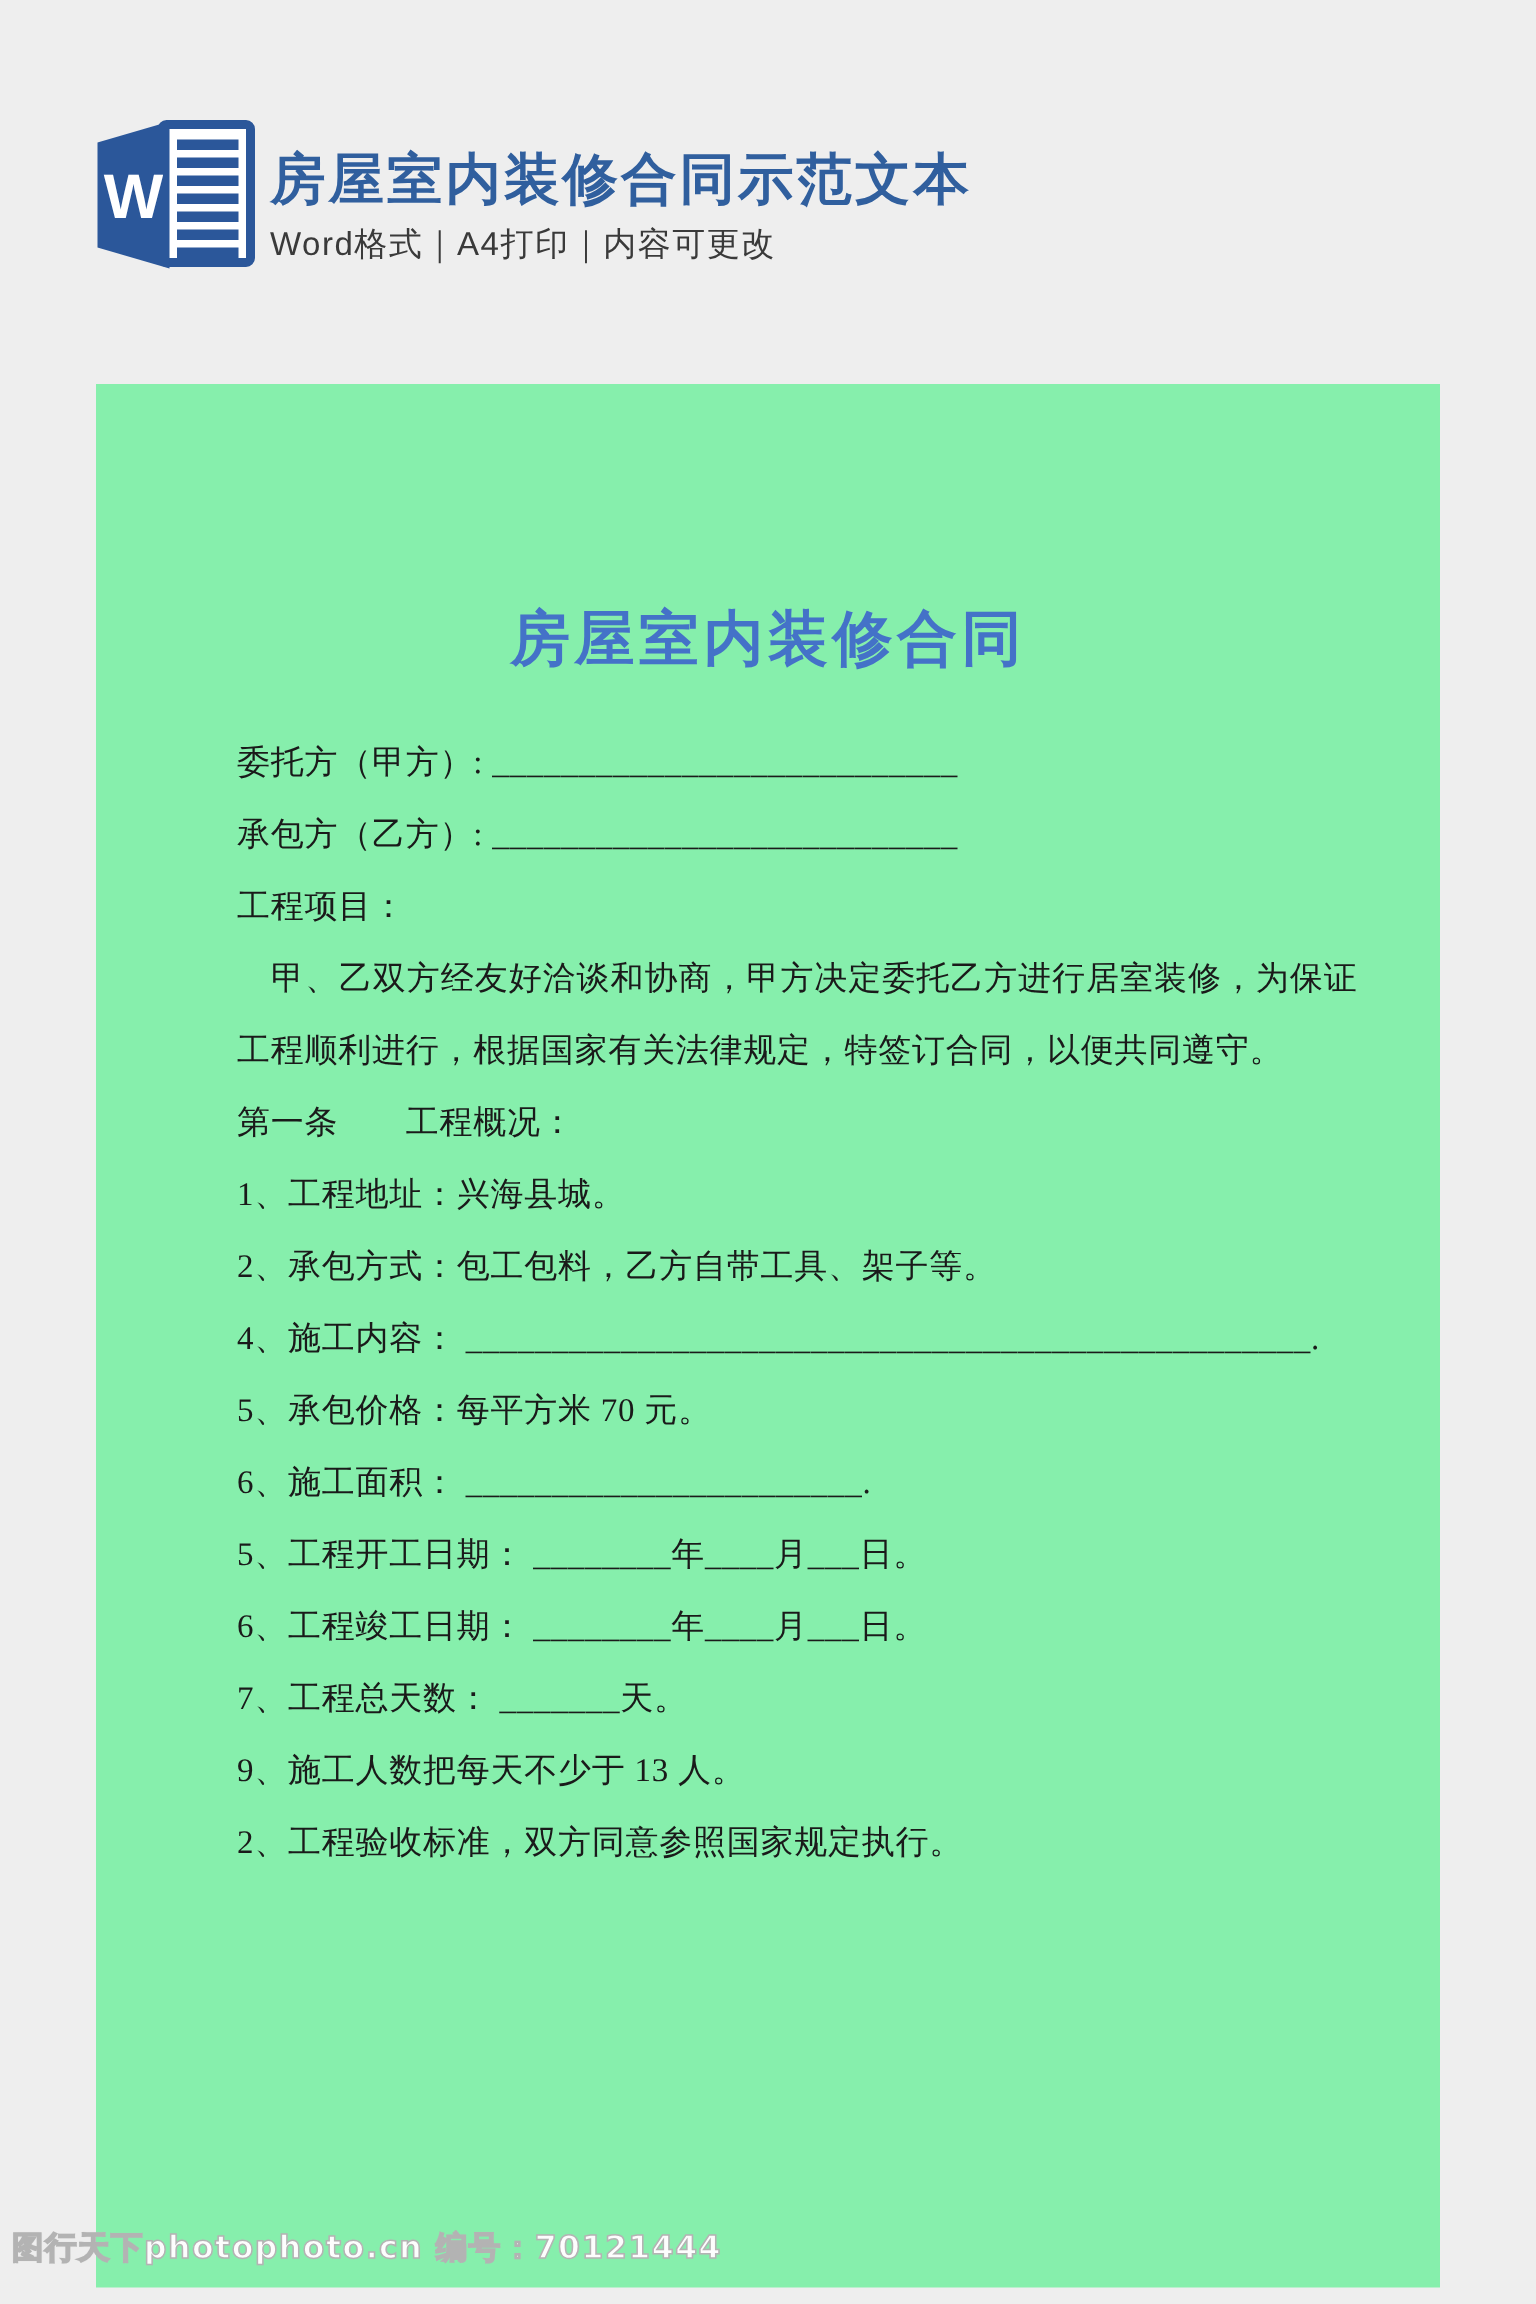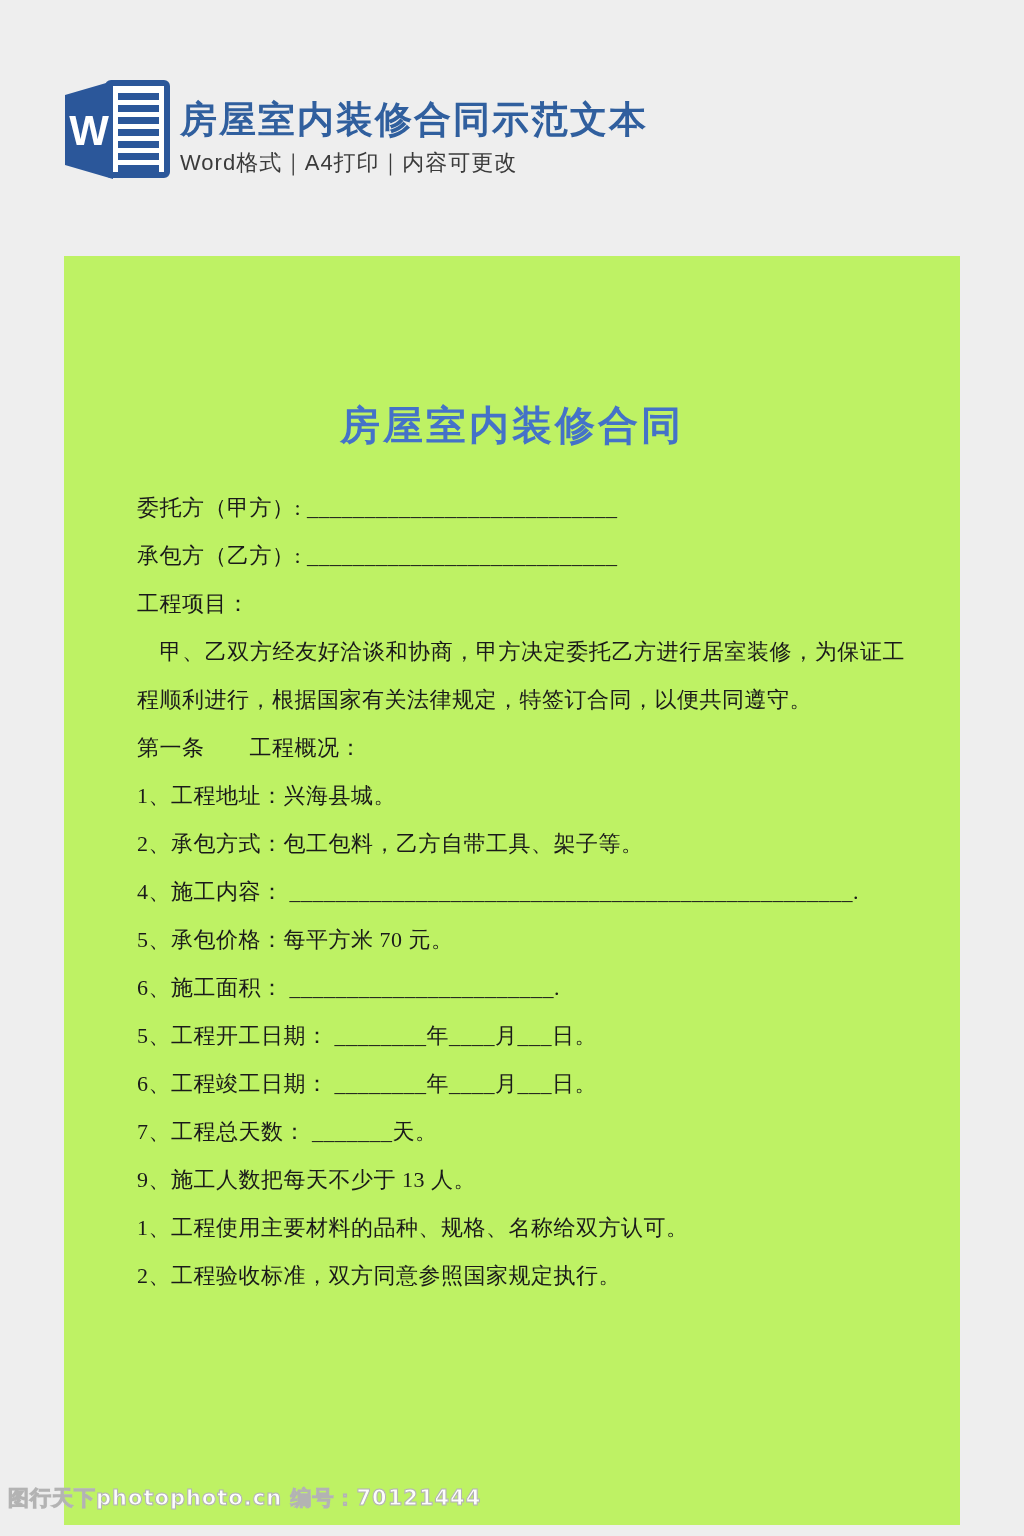--- a/index.html
+++ b/index.html
@@ -28,35 +28,35 @@
     font-size: 22px;
     color: #3a3a3a;
     letter-spacing: 1px;
   }
 
   
   .page {
     position: absolute;
     left: 64px; top: 256px;
     width: 896px; height: 1269px;
-    background: #bef264;
+    background: #86efac;
   }
   .doc-title {
     margin: 146px 0 0 0;
     text-align: center;
     font-family: "Liberation Serif", "DejaVu Serif", serif;
     font-size: 40px;
     font-weight: bold;
     color: #4472C8;
     letter-spacing: 3px;
     line-height: 48px;
   }
   .doc-body {
     margin-top: 34px;
-    padding: 0 55px 0 73px;
+    padding: 0 55px 0 94px;
   }
   .doc-line {
     margin: 0;
     font-family: "Liberation Serif", "DejaVu Serif", serif;
     font-size: 22px;
     line-height: 48px;
     color: #1a1a1a;
     text-align: justify;
     letter-spacing: 0.5px;
   }
@@ -129,21 +129,20 @@
         <p class="doc-line">5、工程开工日期： ________年____月___日。</p>
 
         <p class="doc-line">6、工程竣工日期： ________年____月___日。</p>
 
         <p class="doc-line">7、工程总天数： _______天。</p>
 
 
         <p class="doc-line">9、施工人数把每天不少于 13 人。</p>
 
 
-        <p class="doc-line">1、工程使用主要材料的品种、规格、名称给双方认可。</p>
 
         <p class="doc-line">2、工程验收标准，双方同意参照国家规定执行。</p>
       </div>
   </div>
 
   <div class="watermark">图行天下photophoto.cn 编号：70121444</div>
 
 </div>
 
 </body></html>

